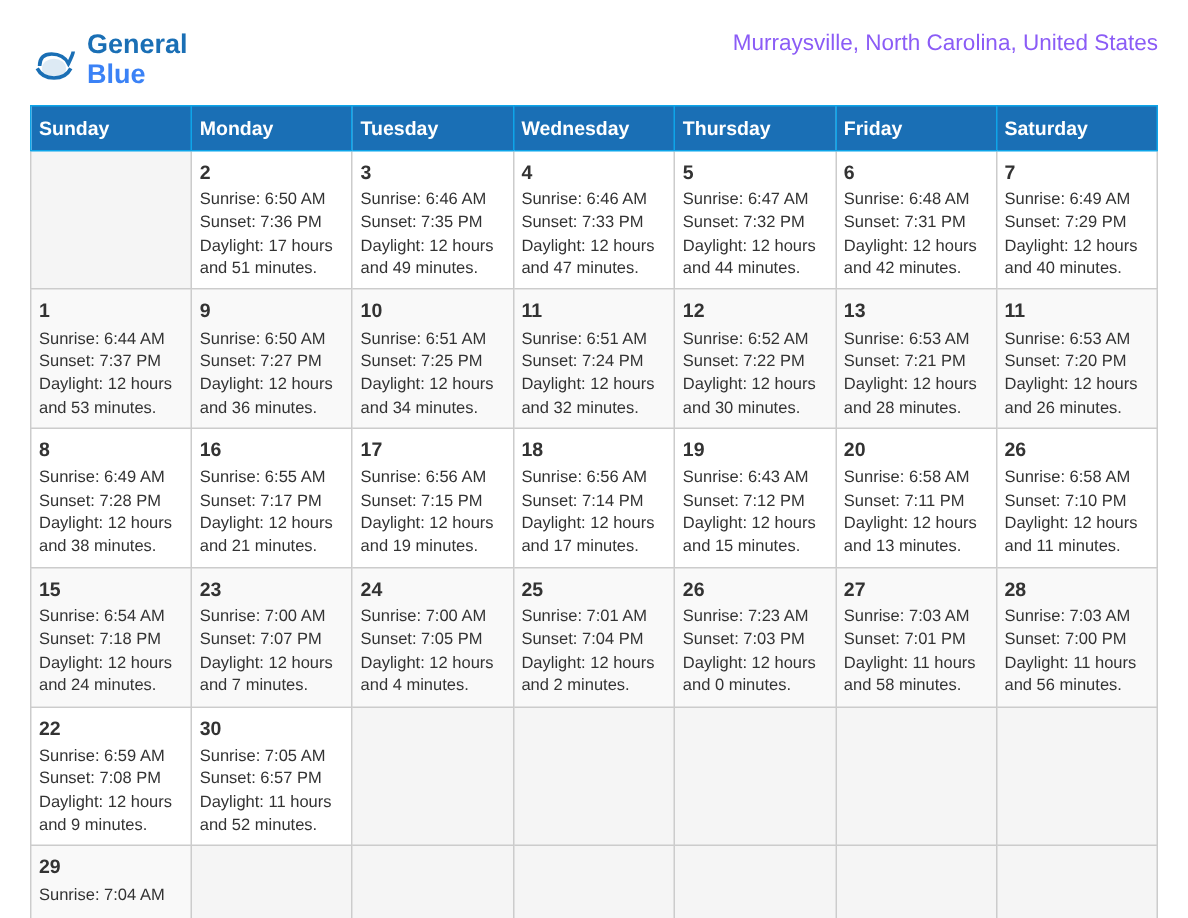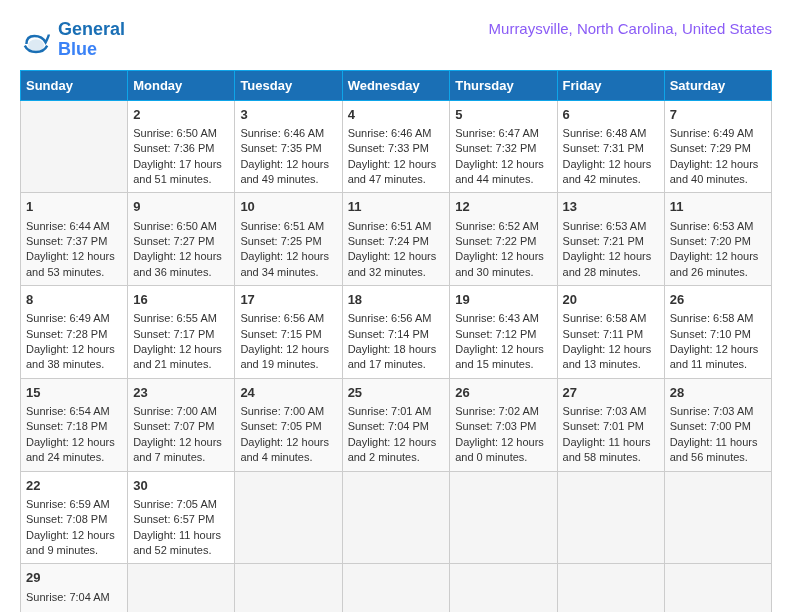--- a/index.html
+++ b/index.html
@@ -134,31 +134,31 @@
         <td><span class="day-num">10</span><span>Sunrise: 6:51 AM</span><br><span>Sunset: 7:25 PM</span><br><span>Daylight: 12 hours and 34 minutes.</span></td>
         <td><span class="day-num">11</span><span>Sunrise: 6:51 AM</span><br><span>Sunset: 7:24 PM</span><br><span>Daylight: 12 hours and 32 minutes.</span></td>
         <td><span class="day-num">12</span><span>Sunrise: 6:52 AM</span><br><span>Sunset: 7:22 PM</span><br><span>Daylight: 12 hours and 30 minutes.</span></td>
         <td><span class="day-num">13</span><span>Sunrise: 6:53 AM</span><br><span>Sunset: 7:21 PM</span><br><span>Daylight: 12 hours and 28 minutes.</span></td>
         <td><span class="day-num">11</span><span>Sunrise: 6:53 AM</span><br><span>Sunset: 7:20 PM</span><br><span>Daylight: 12 hours and 26 minutes.</span></td>
       </tr>
       <tr>
         <td><span class="day-num">8</span><span>Sunrise: 6:49 AM</span><br><span>Sunset: 7:28 PM</span><br><span>Daylight: 12 hours and 38 minutes.</span></td>
         <td><span class="day-num">16</span><span>Sunrise: 6:55 AM</span><br><span>Sunset: 7:17 PM</span><br><span>Daylight: 12 hours and 21 minutes.</span></td>
         <td><span class="day-num">17</span><span>Sunrise: 6:56 AM</span><br><span>Sunset: 7:15 PM</span><br><span>Daylight: 12 hours and 19 minutes.</span></td>
-        <td><span class="day-num">18</span><span>Sunrise: 6:56 AM</span><br><span>Sunset: 7:14 PM</span><br><span>Daylight: 18 hours and 17 minutes.</span></td>
+        <td><span class="day-num">18</span><span>Sunrise: 6:56 AM</span><br><span>Sunset: 7:14 PM</span><br><span>Daylight: 12 hours and 17 minutes.</span></td>
         <td><span class="day-num">19</span><span>Sunrise: 6:43 AM</span><br><span>Sunset: 7:12 PM</span><br><span>Daylight: 12 hours and 15 minutes.</span></td>
         <td><span class="day-num">20</span><span>Sunrise: 6:58 AM</span><br><span>Sunset: 7:11 PM</span><br><span>Daylight: 12 hours and 13 minutes.</span></td>
         <td><span class="day-num">26</span><span>Sunrise: 6:58 AM</span><br><span>Sunset: 7:10 PM</span><br><span>Daylight: 12 hours and 11 minutes.</span></td>
       </tr>
       <tr>
         <td><span class="day-num">15</span><span>Sunrise: 6:54 AM</span><br><span>Sunset: 7:18 PM</span><br><span>Daylight: 12 hours and 24 minutes.</span></td>
         <td><span class="day-num">23</span><span>Sunrise: 7:00 AM</span><br><span>Sunset: 7:07 PM</span><br><span>Daylight: 12 hours and 7 minutes.</span></td>
         <td><span class="day-num">24</span><span>Sunrise: 7:00 AM</span><br><span>Sunset: 7:05 PM</span><br><span>Daylight: 12 hours and 4 minutes.</span></td>
         <td><span class="day-num">25</span><span>Sunrise: 7:01 AM</span><br><span>Sunset: 7:04 PM</span><br><span>Daylight: 12 hours and 2 minutes.</span></td>
-        <td><span class="day-num">26</span><span>Sunrise: 7:02 AM</span><br><span>Sunset: 7:03 PM</span><br><span>Daylight: 12 hours and 0 minutes.</span></td>
+        <td><span class="day-num">26</span><span>Sunrise: 7:23 AM</span><br><span>Sunset: 7:03 PM</span><br><span>Daylight: 12 hours and 0 minutes.</span></td>
         <td><span class="day-num">27</span><span>Sunrise: 7:03 AM</span><br><span>Sunset: 7:01 PM</span><br><span>Daylight: 11 hours and 58 minutes.</span></td>
         <td><span class="day-num">28</span><span>Sunrise: 7:03 AM</span><br><span>Sunset: 7:00 PM</span><br><span>Daylight: 11 hours and 56 minutes.</span></td>
       </tr>
       <tr>
         <td><span class="day-num">22</span><span>Sunrise: 6:59 AM</span><br><span>Sunset: 7:08 PM</span><br><span>Daylight: 12 hours and 9 minutes.</span></td>
         <td><span class="day-num">30</span><span>Sunrise: 7:05 AM</span><br><span>Sunset: 6:57 PM</span><br><span>Daylight: 11 hours and 52 minutes.</span></td>
         <td class="empty"></td>
         <td class="empty"></td>
         <td class="empty"></td>
         <td class="empty"></td>

